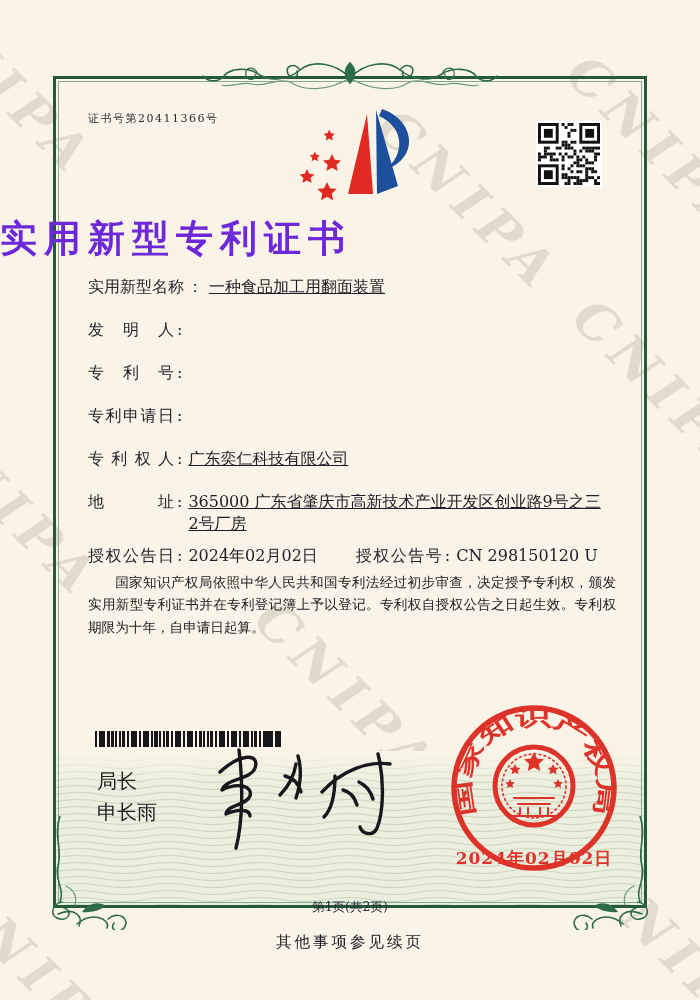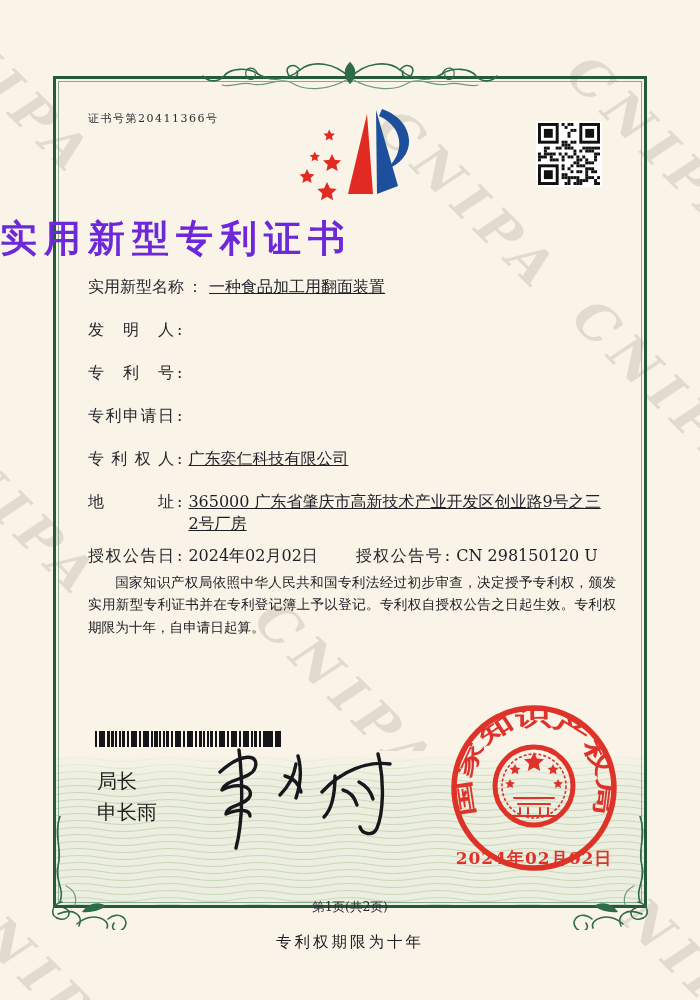--- a/index.html
+++ b/index.html
@@ -392,15 +392,15 @@
           <path d="M70 104 h32" fill="none"></path>
           <path d="M72 108 v6 M80 108 v6 M92 108 v6 M100 108 v6" fill="none"></path>
           <path d="M62 116 h48" fill="none"></path>
         </g>
       </g>
       <text x="86" y="164" text-anchor="middle" font-size="17" font-weight="bold" fill="#dd251c" font-family="'DejaVu Serif',serif" letter-spacing="1">2024年02月02日</text>
     </g>
   </svg>
 
   <div class="page-info">第1页(共2页)</div>
-  <div class="footer-note">专利权期限为十年</div>
+  <div class="footer-note">其他事项参见续页</div>
 
 </div>
 
 </body></html>

